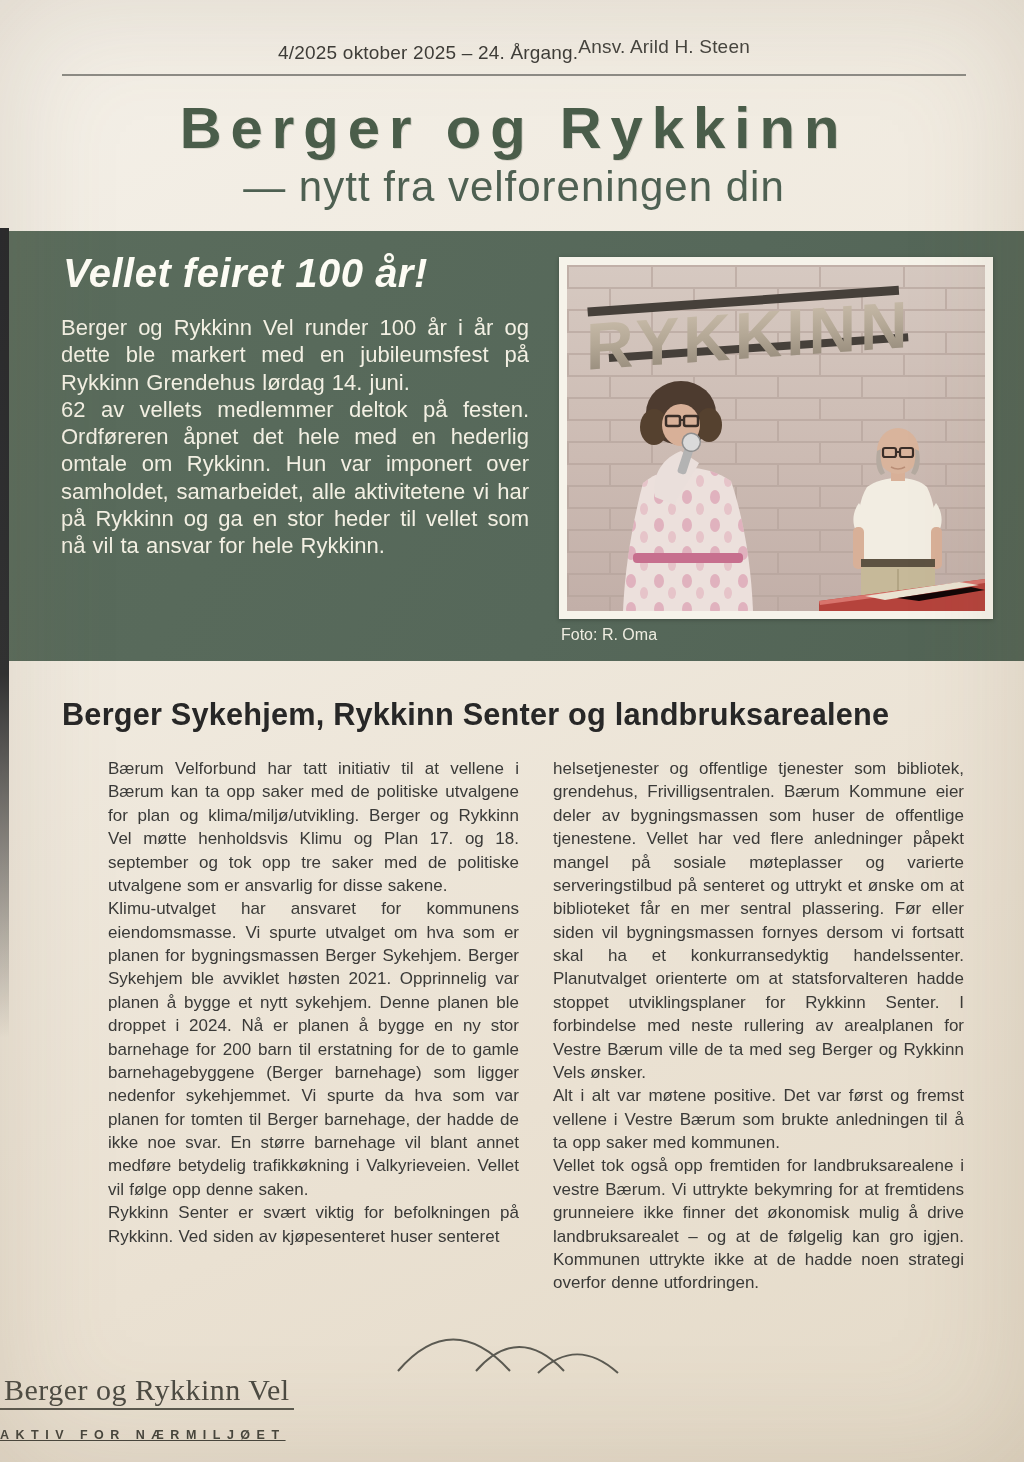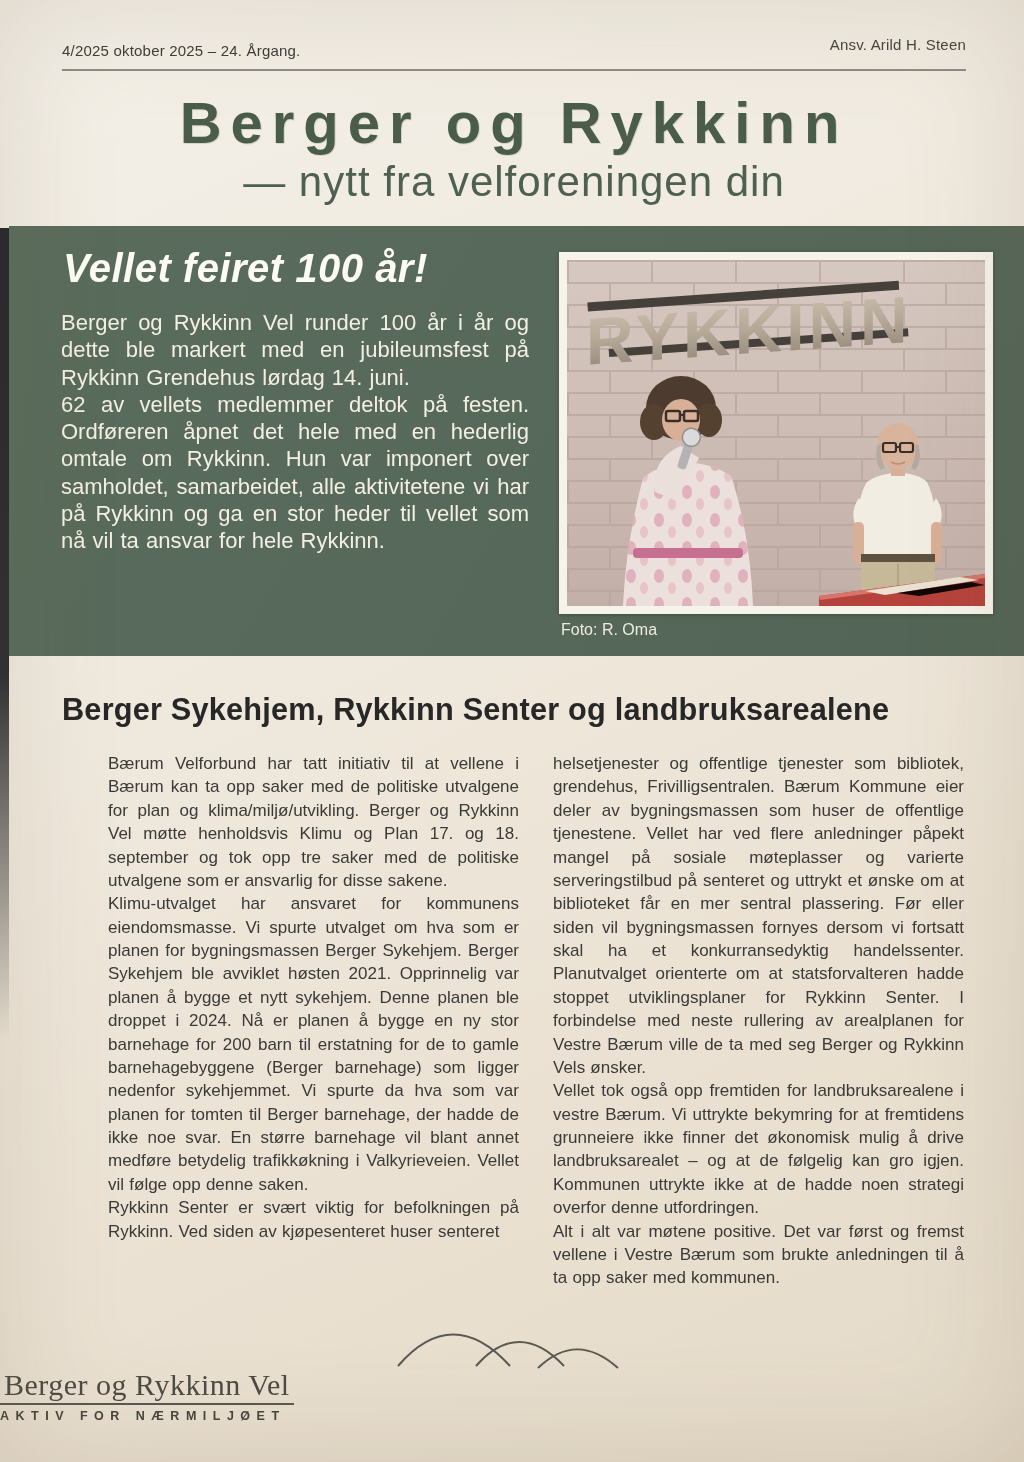--- a/index.html
+++ b/index.html
@@ -17,22 +17,22 @@
     content:"";position:absolute;inset:0;pointer-events:none;
     box-shadow:inset 0 0 120px rgba(120,100,70,.18);
   }
   
   .edge-left{
     position:absolute;left:0;top:228px;width:9px;height:810px;
     background:linear-gradient(to bottom,#24262a 0%,#2b2d30 55%,rgba(43,45,48,0) 100%);
   }
   
   .header{padding:42px 58px 0 62px;}
-  .issue-line{display:flex;justify-content:space-between;align-items:flex-start;
-    font-size:15px;color:#3d3c38;letter-spacing:.2px;}
+  .issue-line{display:flex;justify-content:center;align-items:flex-start;
+    font-size:19px;color:#3d3c38;letter-spacing:.2px;}
   .issue-line .right{transform:translateY(-6px);color:#45443f;}
   .rule{border:none;border-top:2px solid #8d8c86;margin:10px 0 0 0;}
   .masthead-title{
     margin:18px 0 0 0;text-align:center;
     font-size:58px;font-weight:bold;letter-spacing:9px;
     color:#4a5d4a;text-shadow:1px 1px 0 rgba(60,60,50,.15);
   }
   .masthead-subtitle{
     margin:2px 0 12px 0;text-align:center;
     font-size:42px;font-weight:normal;color:#4e6052;letter-spacing:1px;
@@ -74,22 +74,23 @@
   }
   
   .footer{margin-top:26px;text-align:left;}
   .hills{display:block;margin:0 auto -4px auto;}
   .org-name{
     display:inline-block;font-family:"Liberation Serif",serif;
     font-size:30px;color:#4c4b43;border-bottom:2px solid #59584f;
     padding:0 4px 1px 4px;letter-spacing:.5px;
   }
   .org-tagline{
-    margin-top:4px;font-size:12.5px;font-weight:bold;letter-spacing:6.5px;
+    margin-top:18px;font-size:12.5px;font-weight:bold;letter-spacing:6.5px;
     color:#45443c;
+    text-decoration:underline;
   }
 </style>
 </head>
 <body>
 
 <div class="page">
   <div class="edge-left"></div>
 
   <header class="header">
     <div class="issue-line">
@@ -193,22 +194,22 @@
   <section class="article">
     <h2 class="article-headline">Berger Sykehjem, Rykkinn Senter og landbruksarealene</h2>
     <div class="cols">
       <div class="col">
         <p>Bærum Velforbund har tatt initiativ til at vellene i Bærum kan ta opp saker med de politiske utvalgene for plan og klima/miljø/utvikling. Berger og Rykkinn Vel møtte henholdsvis Klimu og Plan 17. og 18. september og tok opp tre saker med de politiske utvalgene som er ansvarlig for disse sakene.</p>
         <p>Klimu-utvalget har ansvaret for kommunens eiendomsmasse. Vi spurte utvalget om hva som er planen for bygningsmassen Berger Sykehjem. Berger Sykehjem ble avviklet høsten 2021. Opprinnelig var planen å bygge et nytt sykehjem. Denne planen ble droppet i 2024. Nå er planen å bygge en ny stor barnehage for 200 barn til erstatning for de to gamle barnehagebyggene (Berger barnehage) som ligger nedenfor sykehjemmet. Vi spurte da hva som var planen for tomten til Berger barnehage, der hadde de ikke noe svar. En større barnehage vil blant annet medføre betydelig trafikkøkning i Valkyrieveien. Vellet vil følge opp denne saken.</p>
         <p>Rykkinn Senter er svært viktig for befolkningen på Rykkinn. Ved siden av kjøpesenteret huser senteret</p>
       </div>
       <div class="col">
         <p>helsetjenester og offentlige tjenester som bibliotek, grendehus, Frivilligsentralen. Bærum Kommune eier deler av bygningsmassen som huser de offentlige tjenestene. Vellet har ved flere anledninger påpekt mangel på sosiale møteplasser og varierte serveringstilbud på senteret og uttrykt et ønske om at biblioteket får en mer sentral plassering. Før eller siden vil bygningsmassen fornyes dersom vi fortsatt skal ha et konkurransedyktig handelssenter. Planutvalget orienterte om at statsforvalteren hadde stoppet utviklingsplaner for Rykkinn Senter. I forbindelse med neste rullering av arealplanen for Vestre Bærum ville de ta med seg Berger og Rykkinn Vels ønsker.</p>
+        <p>Alt i alt var møtene positive. Det var først og fremst vellene i Vestre Bærum som brukte anledningen til å ta opp saker med kommunen.</p>
         <p>Vellet tok også opp fremtiden for landbruksarealene i vestre Bærum. Vi uttrykte bekymring for at fremtidens grunneiere ikke finner det økonomisk mulig å drive landbruksarealet – og at de følgelig kan gro igjen. Kommunen uttrykte ikke at de hadde noen strategi overfor denne utfordringen.</p>
-        <p>Alt i alt var møtene positive. Det var først og fremst vellene i Vestre Bærum som brukte anledningen til å ta opp saker med kommunen.</p>
       </div>
     </div>
   </section>
 
   <footer class="footer">
     <svg class="hills" width="240" height="56" viewBox="0 0 240 56">
       <path d="M6 50 C 42 8, 80 8, 118 50" stroke="#5b5a52" stroke-width="2" fill="none"></path>
       <path d="M84 50 C 112 18, 142 18, 172 50" stroke="#5b5a52" stroke-width="2" fill="none"></path>
       <path d="M146 52 C 172 27, 198 27, 226 52" stroke="#5b5a52" stroke-width="2" fill="none"></path>
     </svg>

